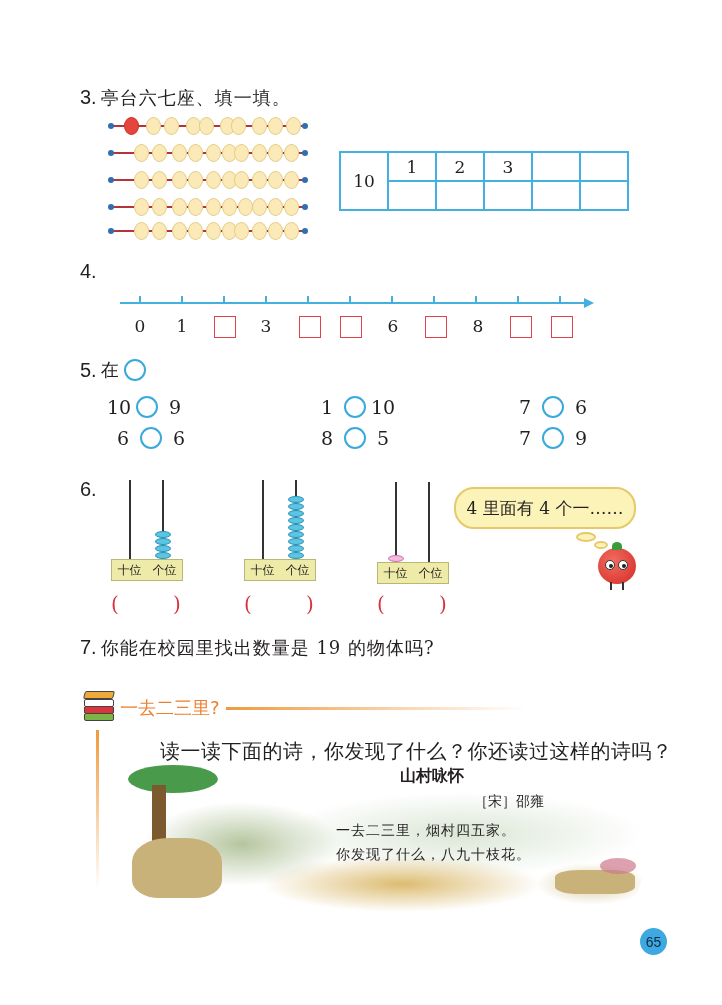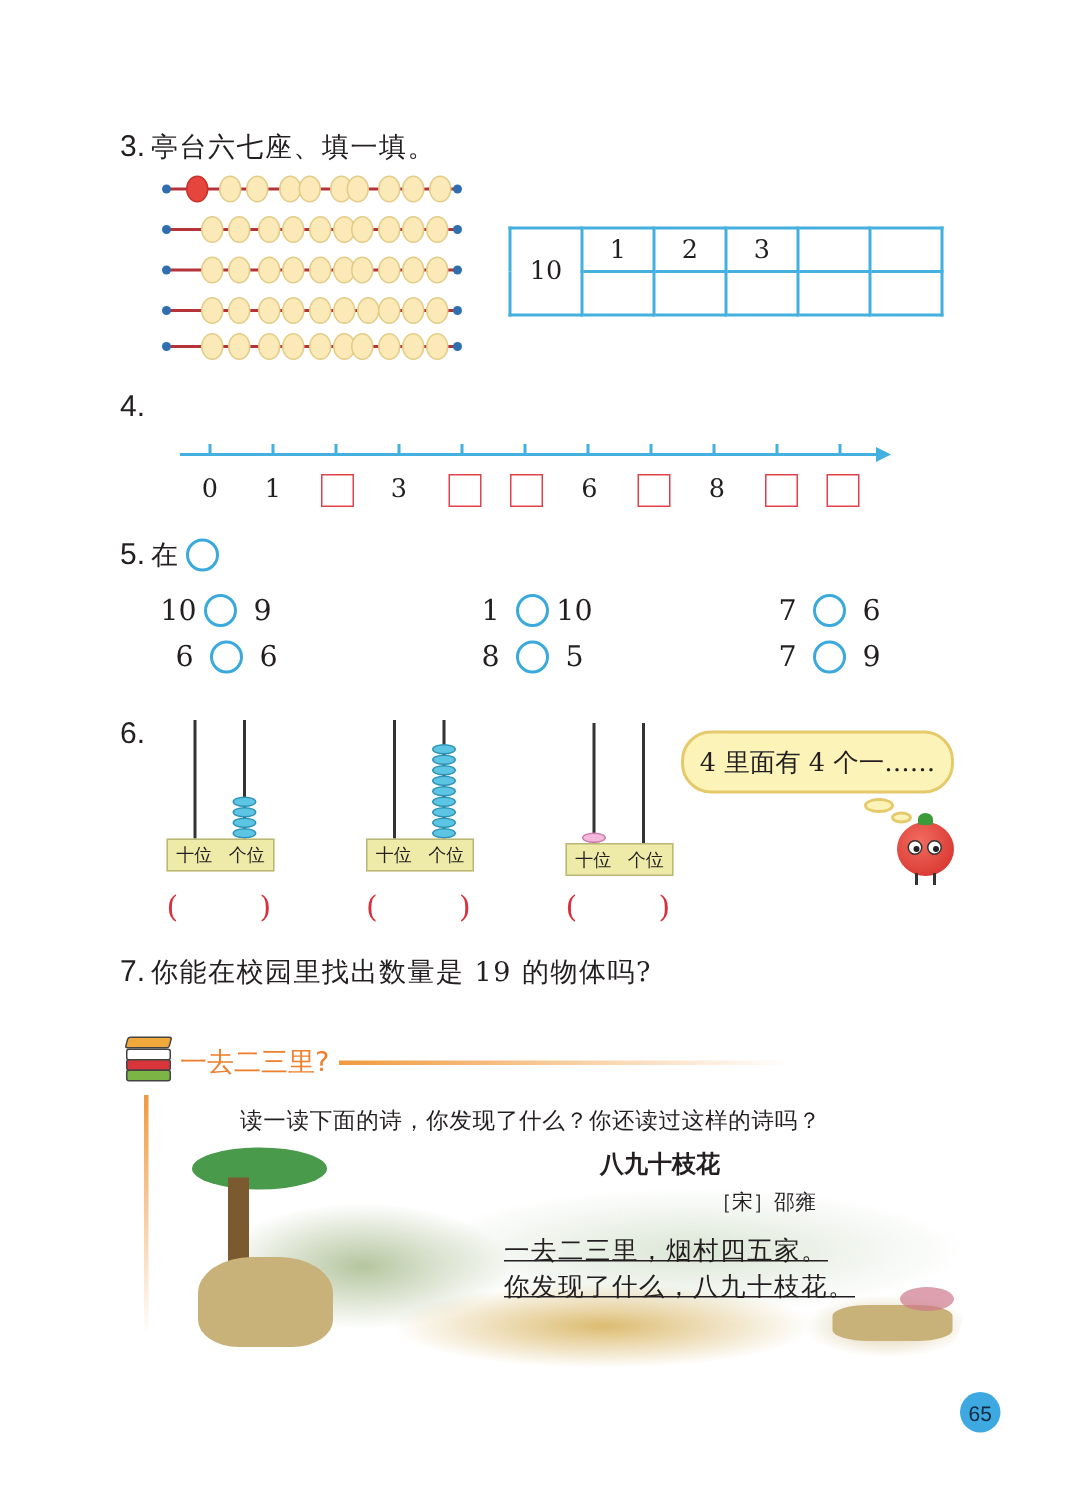--- a/index.html
+++ b/index.html
@@ -63,24 +63,24 @@
       radial-gradient(ellipse 140px 60px at 120px 80px, rgba(120,150,80,0.55), rgba(120,150,80,0) 70%),
       radial-gradient(ellipse 260px 60px at 340px 70px, rgba(190,210,180,0.55), rgba(190,210,180,0) 70%),
       radial-gradient(ellipse 80px 30px at 470px 120px, rgba(200,180,120,0.7), rgba(200,180,120,0) 70%);
   }
   .tree-top { position: absolute; left: 128px; top: 765px; width: 90px; height: 28px; border-radius: 50%; background: #4a9a4c; }
   .tree-trunk { position: absolute; left: 152px; top: 785px; width: 14px; height: 60px; background: #7a5a2e; }
   .rocks { position: absolute; left: 132px; top: 838px; width: 90px; height: 60px; border-radius: 40% 40% 30% 30%; background: #c8b27a; }
   .rocks-r { position: absolute; left: 555px; top: 870px; width: 80px; height: 24px; border-radius: 30%; background: #c8b27a; }
   .blossom { position: absolute; left: 600px; top: 858px; width: 36px; height: 16px; border-radius: 50%; background: rgba(205,120,140,0.7); }
 
-  .poem-lead { position: absolute; left: 160px; top: 738px; font-size: 15px; letter-spacing: 0.5px; }
+  .poem-lead { position: absolute; left: 160px; top: 738px; font-size: 20px; letter-spacing: 0.5px; }
   .poem-title { position: absolute; left: 400px; top: 766px; font-family: "DejaVu Sans", sans-serif; font-size: 16px; font-weight: bold; }
   .poem-author { position: absolute; left: 474px; top: 793px; font-size: 14px; }
-  .poem-line { position: absolute; left: 336px; font-size: 17px; letter-spacing: 1px; text-decoration: underline; }
+  .poem-line { position: absolute; left: 336px; font-size: 14px; letter-spacing: 1px; }
 
   .page-num { position: absolute; left: 640px; top: 928px; width: 27px; height: 27px; border-radius: 50%; background: #3da9e0; color: #0f2a44; font-family: "Liberation Sans", sans-serif; font-size: 14px; display: flex; align-items: center; justify-content: center; }
 </style>
 </head>
 <body>
 
 <div class="abs qline" style="left:80px; top:86px;">
   <span class="qnum">3.</span>
   <span class="qtext">亭台六七座、填一填。</span>
 </div>
@@ -335,18 +335,18 @@
 
 <div class="poem-lead">读一读下面的诗，你发现了什么？你还读过这样的诗吗？</div>
 
 <div class="scene"></div>
 <div class="tree-top"></div>
 <div class="tree-trunk"></div>
 <div class="rocks"></div>
 <div class="rocks-r"></div>
 <div class="blossom"></div>
 
-<div class="poem-title">八九十枝花</div>
+<div class="poem-title">山村咏怀</div>
 <div class="poem-author">［宋］邵雍</div>
 <div class="poem-line" style="top:822px;">一去二三里，烟村四五家。</div>
 <div class="poem-line" style="top:846px;">你发现了什么，八九十枝花。</div>
 
 <div class="page-num">65</div>
 
 </body></html>

